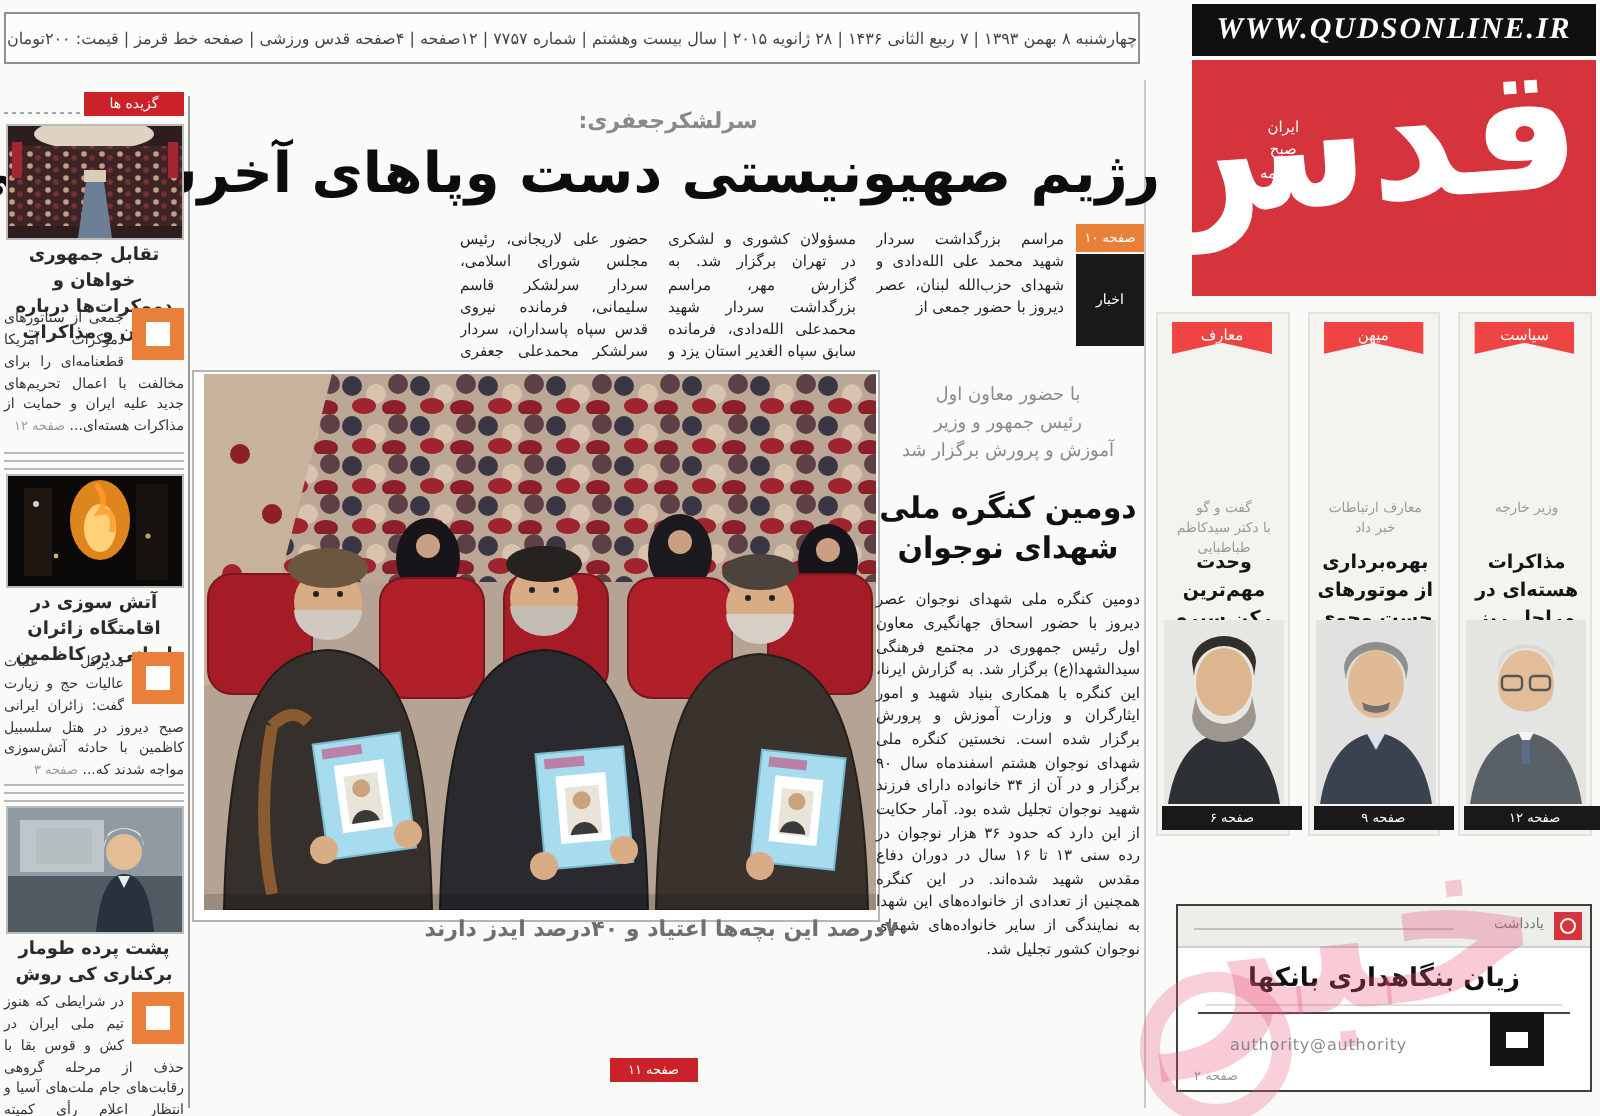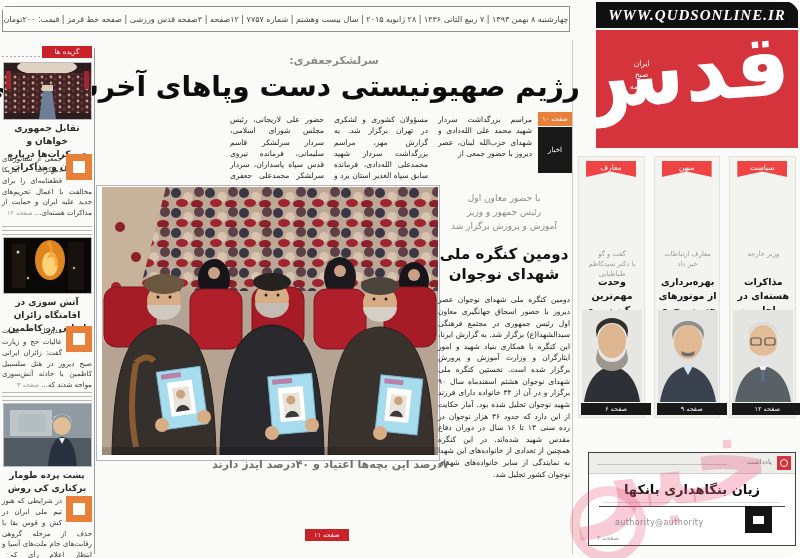--- a/index.html
+++ b/index.html
@@ -1,17 +1,17 @@
 <!DOCTYPE html>
 <html lang="fa"><head>
 <meta charset="utf-8">
 <style>
   html,body{margin:0;padding:0;}
   body{background:#ffffff;font-family:"DejaVu Sans","Liberation Sans",sans-serif;}
-  .page{position:relative;width:800px;height:558px;background:#fafaf8;overflow:hidden;border-radius:19px;}
+  .page{position:relative;width:800px;height:558px;background:#fafaf8;overflow:hidden;}
   .rtl{direction:rtl;unicode-bidi:embed;}
   
   .date-strip{position:absolute;left:2px;top:6px;width:566px;height:24px;border:1px solid #8f8f8f;
     background:#fcfcfa;display:flex;align-items:center;justify-content:center;}
   .date-strip span{font-size:8px;color:#444;letter-spacing:-0.2px;white-space:nowrap;}
   
   .masthead{position:absolute;left:596px;top:0;width:202px;height:148px;}
   .mast-bar{position:absolute;left:0;top:2px;width:100%;height:26px;background:#101010;color:#fff;
     display:flex;align-items:center;justify-content:center;font-family:"Liberation Serif","DejaVu Serif",serif;
     font-weight:bold;font-size:15px;letter-spacing:1px;font-style:italic;}

